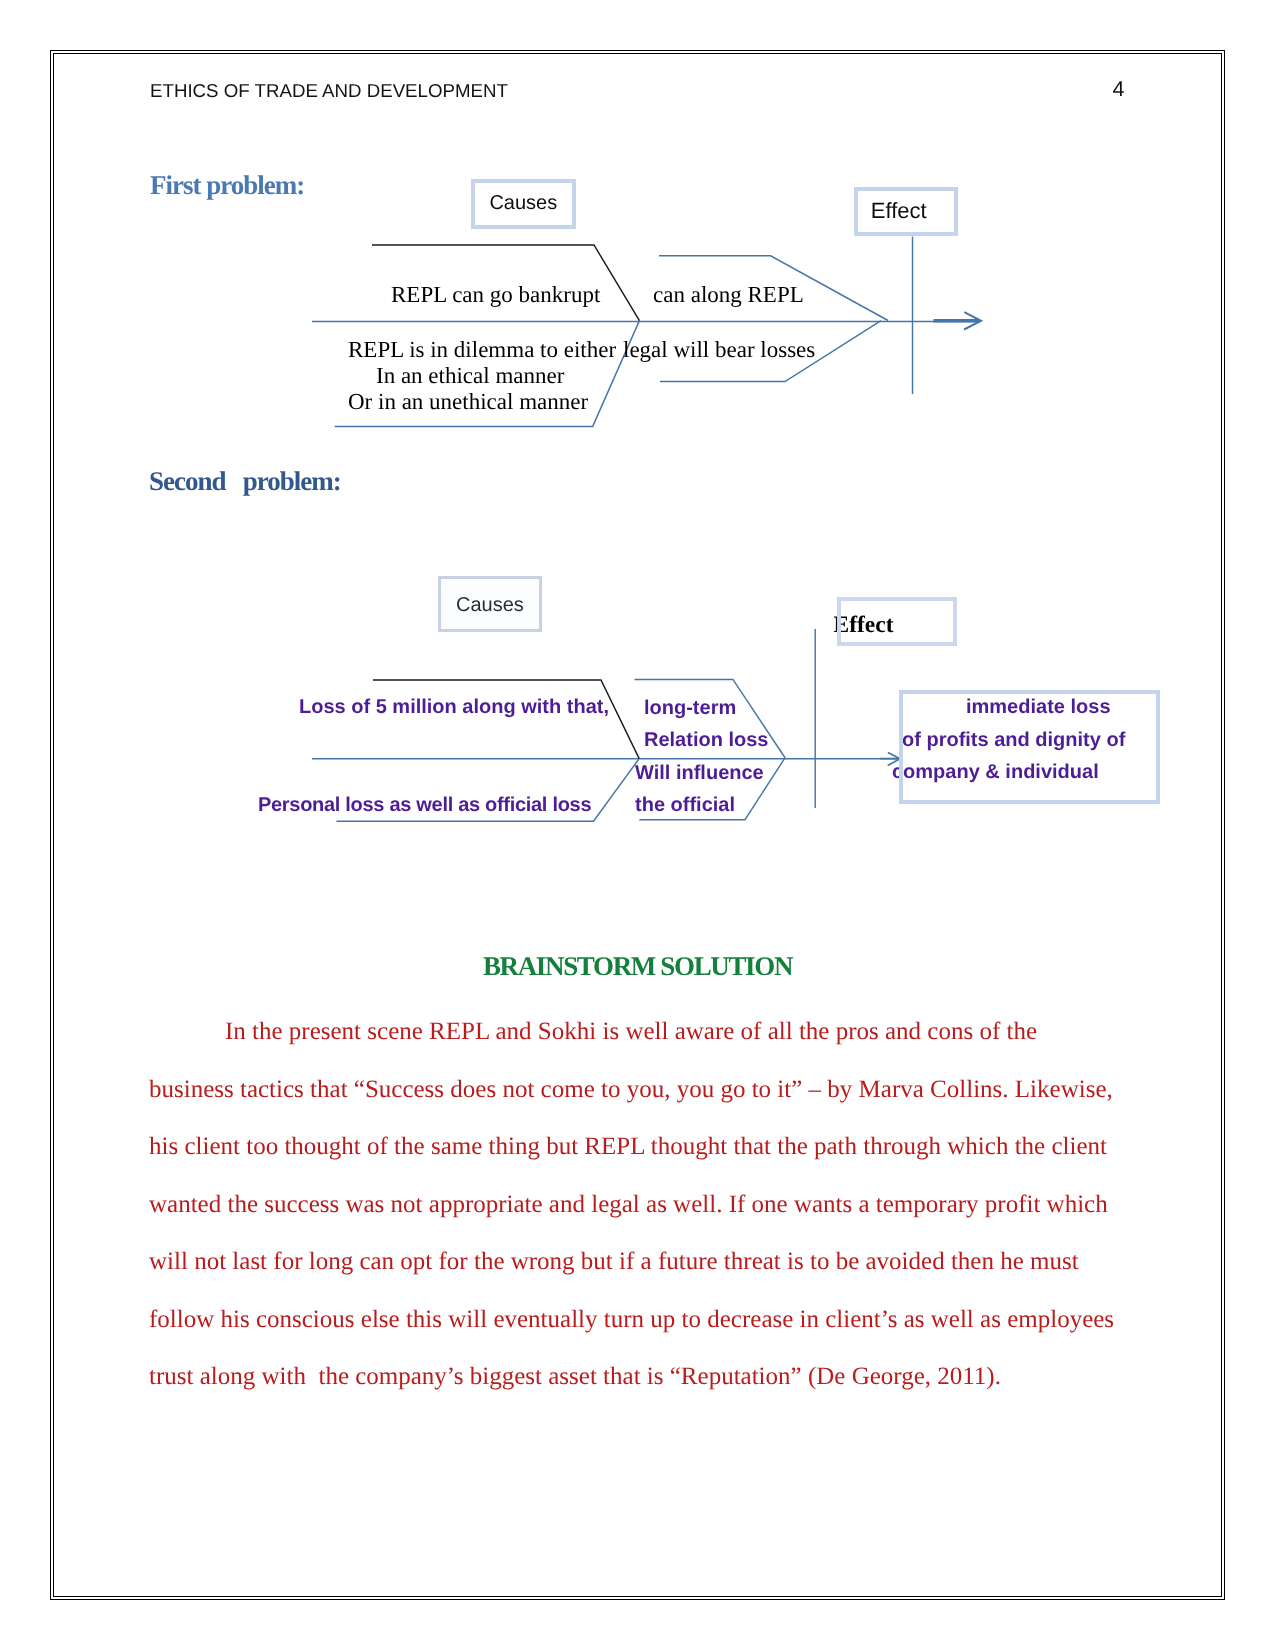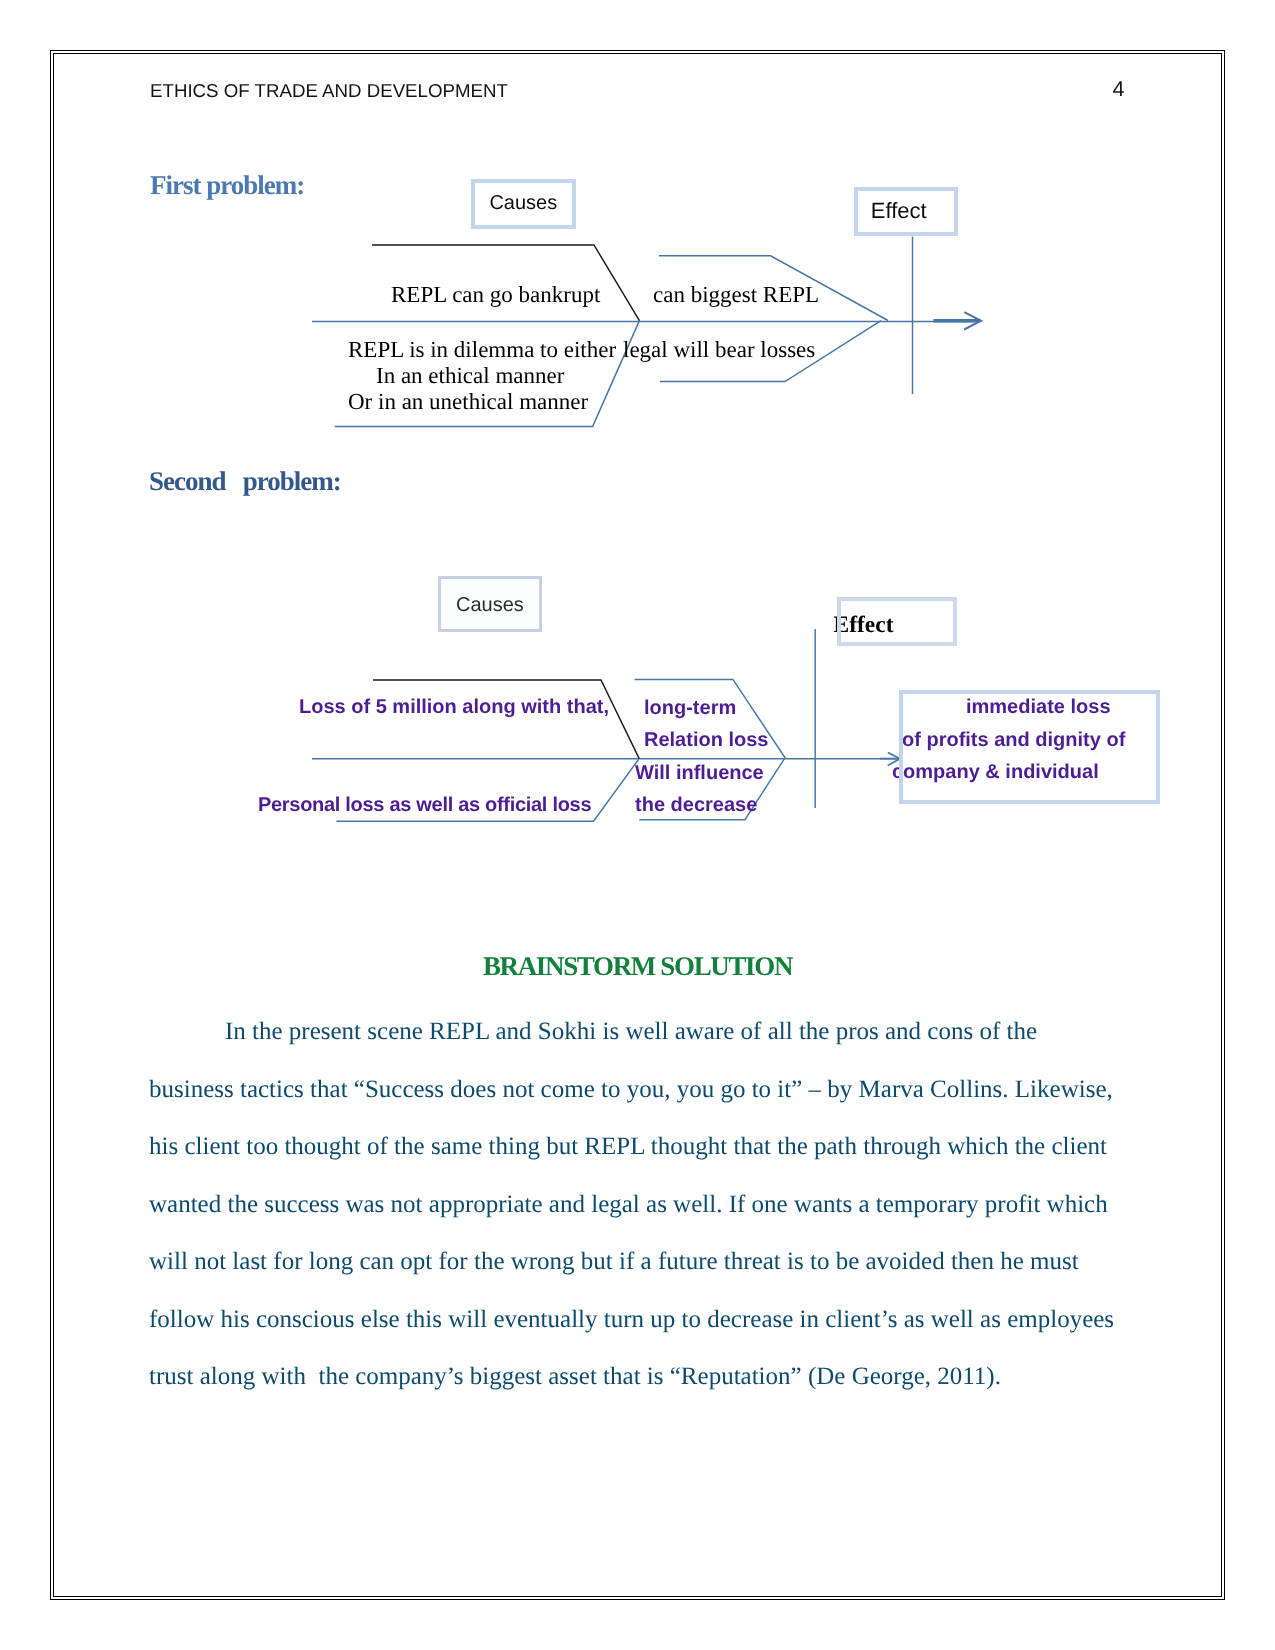--- a/index.html
+++ b/index.html
@@ -11,21 +11,21 @@
   .hdr{position:absolute;font-family:"Liberation Sans",sans-serif;font-size:18.7px;color:#121212;line-height:1;}
   #hdr-title{left:150px;top:82px;}
   #hdr-page{left:1112.5px;top:79px;font-size:21.5px;}
 
   .sec-head{position:absolute;font-family:"Liberation Serif",serif;font-weight:bold;font-size:27px;letter-spacing:-1px;color:#4472a4;line-height:1;white-space:pre;}
   #first-problem{left:150px;top:172px;color:#4a7ab1;}
   #second-problem{left:149px;top:468px;color:#33598c;}
 
   #brainstorm-title{position:absolute;left:0;top:953px;width:1275px;text-align:center;font-family:"Liberation Serif",serif;font-weight:bold;font-size:27px;letter-spacing:-1.35px;color:#15803d;line-height:1;}
 
-  #body-text{position:absolute;left:149px;top:1003px;width:967px;font-family:"Liberation Serif",serif;font-size:25px;color:#0c4a6e;text-align:left;line-height:57.5px;text-indent:76px;white-space:pre-wrap;}
+  #body-text{position:absolute;left:149px;top:1003px;width:967px;font-family:"Liberation Serif",serif;font-size:25px;color:#b91c1c;text-align:left;line-height:57.5px;text-indent:76px;white-space:pre-wrap;}
 
   
   svg.diagram{position:absolute;left:0;top:0;overflow:visible;}
 
   .dbox{position:absolute;box-sizing:border-box;border:4px solid #c3d4ec;background:#fff;}
   .dbox span{position:absolute;white-space:pre;}
   .dlabel{position:absolute;white-space:pre;color:#000;font-family:"Liberation Serif",serif;font-size:23px;line-height:1;}
 
   
   #d1-causes-box{left:471.4px;top:179.4px;width:104.5px;height:50px;}
@@ -102,21 +102,21 @@
   </svg>
 
   <div class="dbox" id="d1-causes-box">
     <span>Causes</span>
   </div>
   <div class="dbox" id="d1-effect-box">
     <span>Effect</span>
   </div>
 
   <div class="dlabel" id="d1-c1">REPL can go bankrupt</div>
-  <div class="dlabel" id="d1-c2">can biggest REPL</div>
+  <div class="dlabel" id="d1-c2">can along REPL</div>
   <div class="dlabel" id="d1-c3a">REPL is in dilemma to either</div>
   <div class="dlabel" id="d1-c3b">In an ethical manner</div>
   <div class="dlabel" id="d1-c3c">Or in an unethical manner</div>
   <div class="dlabel" id="d1-c4">legal will bear losses</div>
 
   <svg class="diagram" id="diagram2" width="1275" height="1650">
     <g stroke="#4676a6" stroke-width="1.45" fill="none">
       <path d="M312 758.8 L899.5 758.8"></path>
       <path d="M880 758.6 L899.5 758.6" stroke-width="1.8"></path>
       <path d="M887.9 752.4 L900 758.7 L887.7 765.5" stroke-width="1.7"></path>
@@ -138,14 +138,14 @@
   <div class="dlabel d2b" id="d2-r1">immediate loss</div>
   <div class="dlabel d2b" id="d2-r2">of profits and dignity of</div>
   <div class="dlabel d2b" id="d2-r3">company &amp; individual</div>
   <div class="dbox" id="d2-result-box"></div>
 
   <div class="dlabel d2b" id="d2-c1">Loss of 5 million along with that,</div>
   <div class="dlabel d2b" id="d2-c2a">long-term</div>
   <div class="dlabel d2b" id="d2-c2b">Relation loss</div>
   <div class="dlabel d2b" id="d2-c3">Personal loss as well as official loss</div>
   <div class="dlabel d2b" id="d2-c4a">Will influence</div>
-  <div class="dlabel d2b" id="d2-c4b">the decrease</div>
+  <div class="dlabel d2b" id="d2-c4b">the official</div>
 </div>
 
 </body></html>

